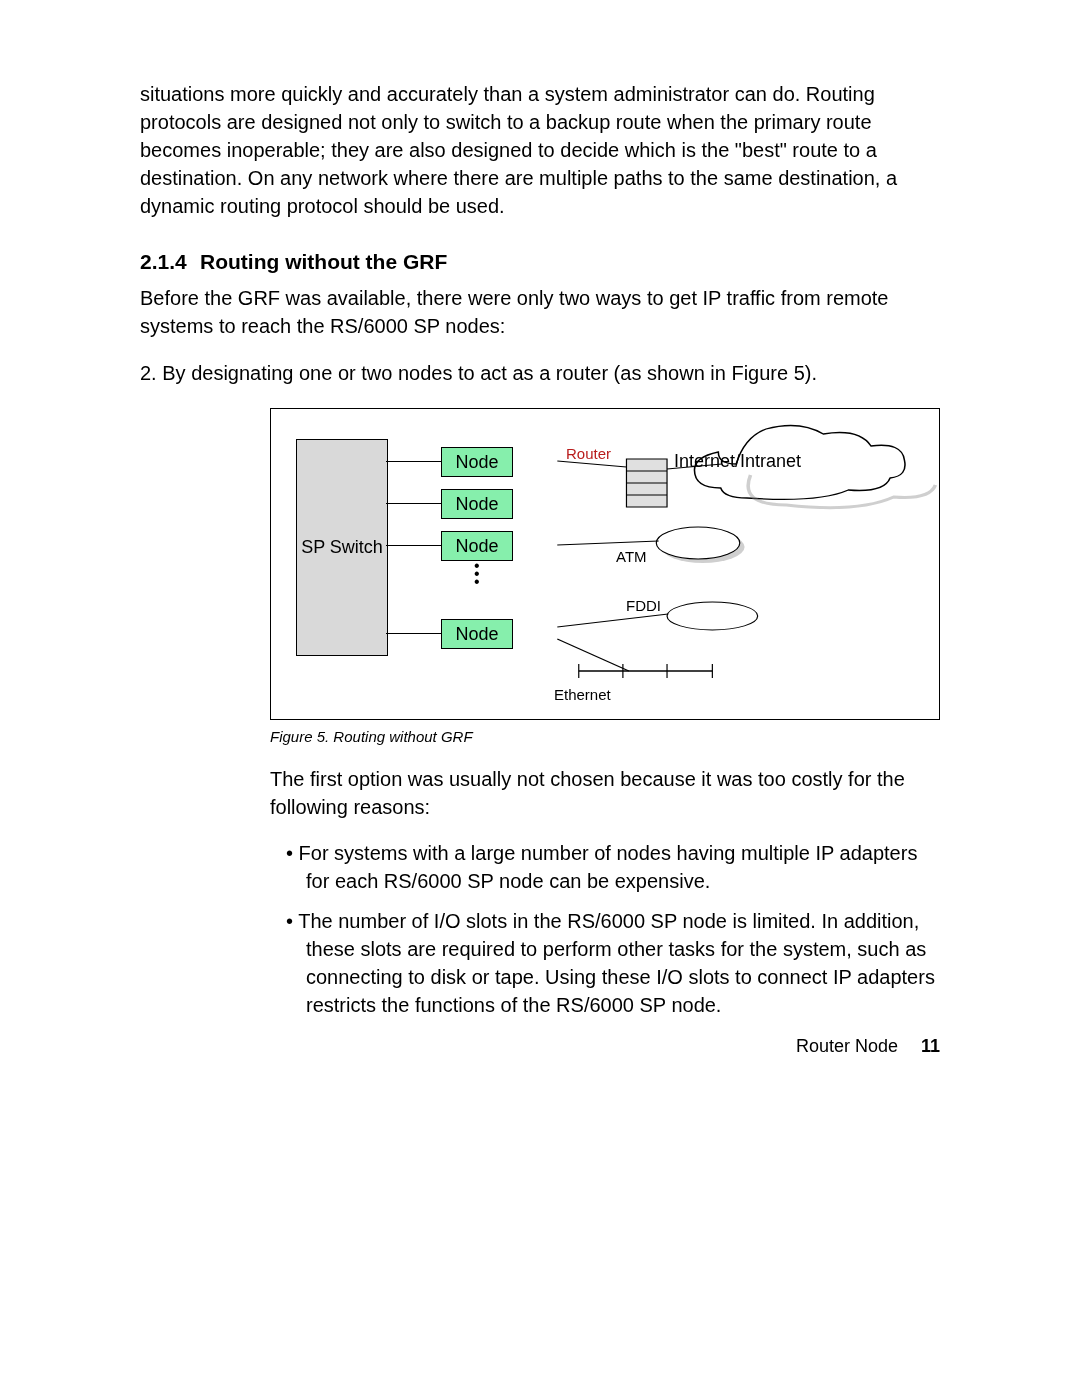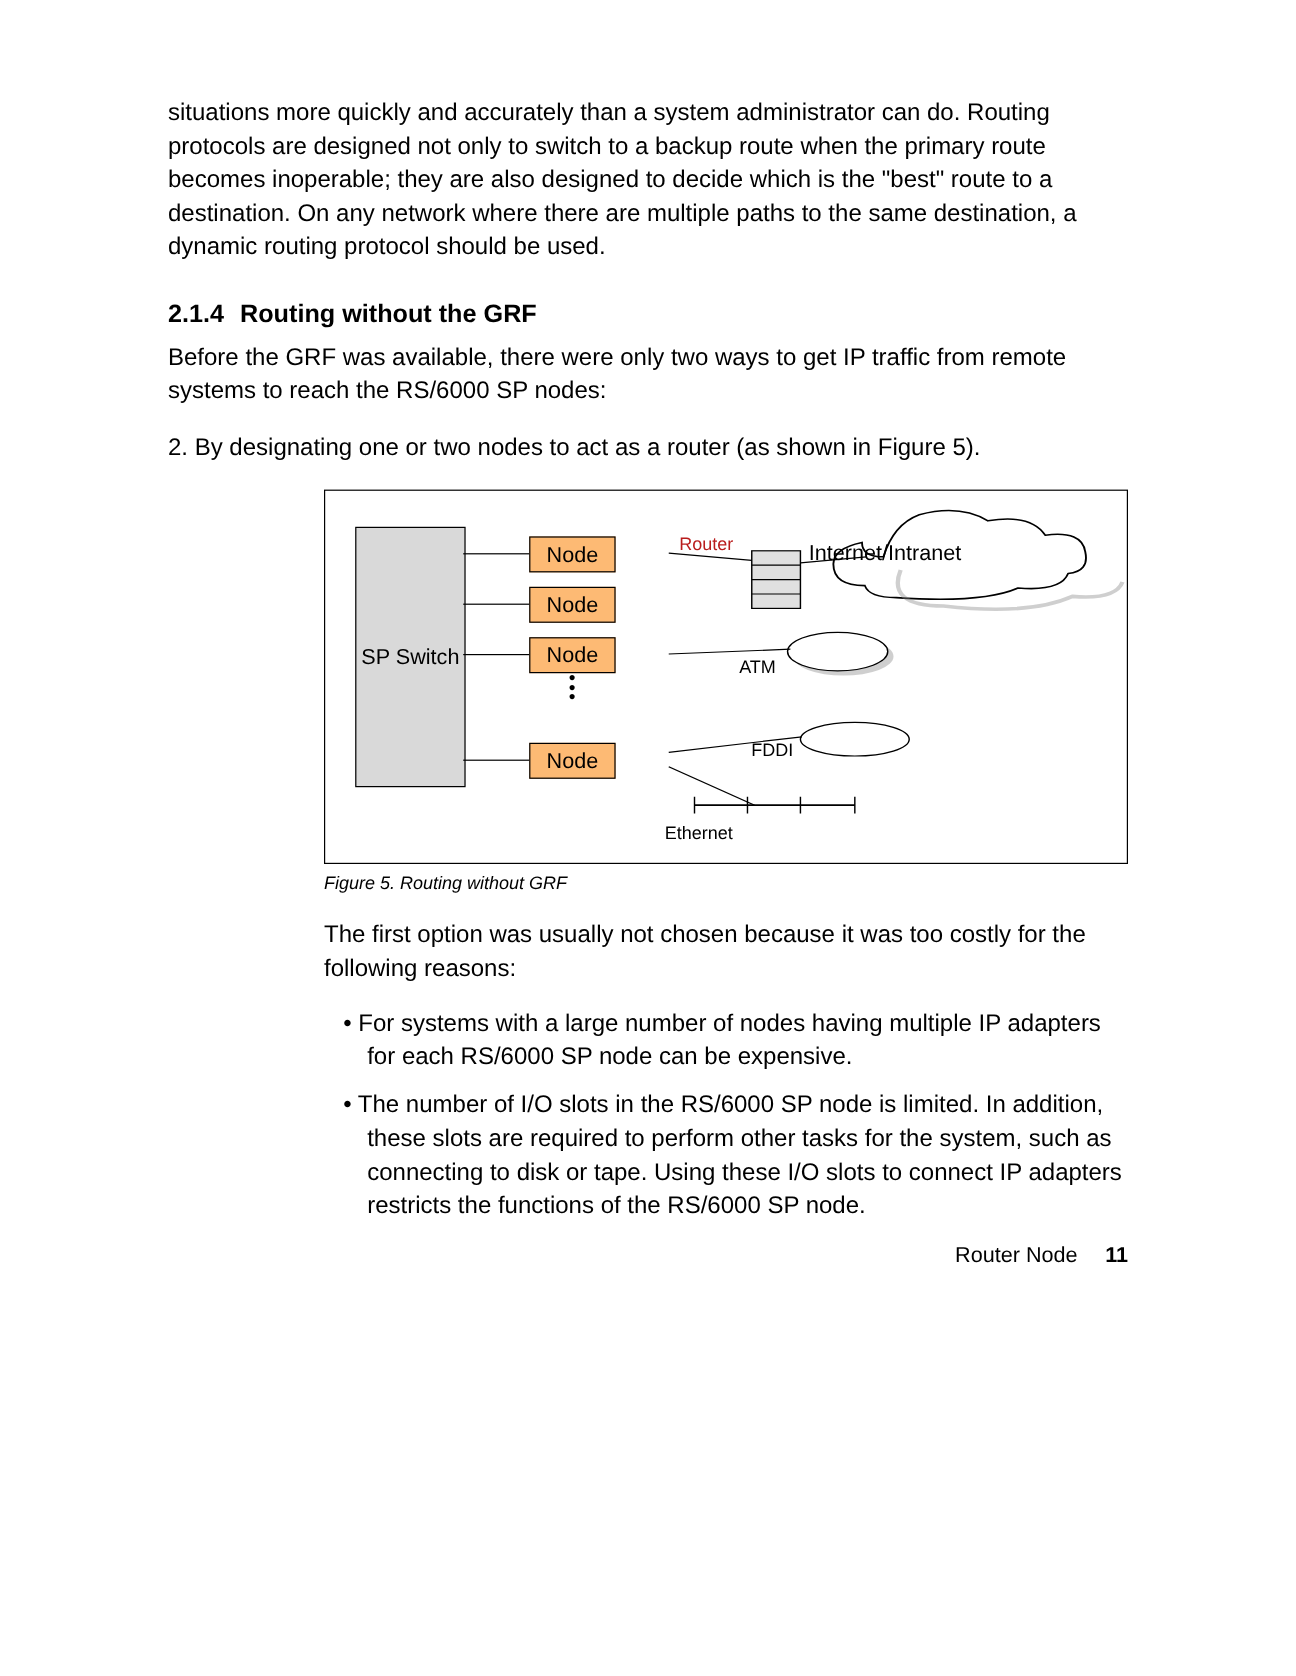--- a/index.html
+++ b/index.html
@@ -27,39 +27,39 @@
     height:310px;position:relative;background:#fff;
   }
   .sp-switch{
     position:absolute;left:25px;top:30px;width:90px;height:215px;
     background:#d9d9d9;border:1px solid #000;
     display:flex;align-items:center;justify-content:center;
     font-size:18px;
   }
   .node-box{
     position:absolute;left:170px;width:70px;height:28px;
-    border:1px solid #000;background:#fdba74;
+    border:1px solid #000;background:#86efac;
     display:flex;align-items:center;justify-content:center;
     font-size:18px;
   }
   .node1{top:38px;}
   .node2{top:80px;}
   .node3{top:122px;}
   .node4{top:210px;}
   .dots{position:absolute;left:203px;top:153px;font-size:16px;line-height:8px;}
   .hline{position:absolute;height:1px;background:#000;}
   .conn1{left:115px;top:52px;width:55px;}
   .conn2{left:115px;top:94px;width:55px;}
   .conn3{left:115px;top:136px;width:55px;}
   .conn4{left:115px;top:224px;width:55px;}
   .svg-fig{position:absolute;left:0;top:0;width:100%;height:100%;}
   .lbl{position:absolute;font-size:15px;color:#000;}
   .lbl-router{left:295px;top:36px;color:#b91c1c;}
   .lbl-atm{left:345px;top:139px;}
-  .lbl-fddi{left:355px;top:208px;}
+  .lbl-fddi{left:355px;top:188px;}
   .lbl-eth{left:283px;top:277px;}
   .lbl-cloud{left:403px;top:42px;font-size:18px;}
 </style>
 </head>
 <body>
 
 <div class="page">
 
   <p class="body-text indent-block">situations more quickly and accurately than a system administrator can do. Routing protocols are designed not only to switch to a backup route when the primary route becomes inoperable; they are also designed to decide which is the "best" route to a destination. On any network where there are multiple paths to the same destination, a dynamic routing protocol should be used.</p>
 

